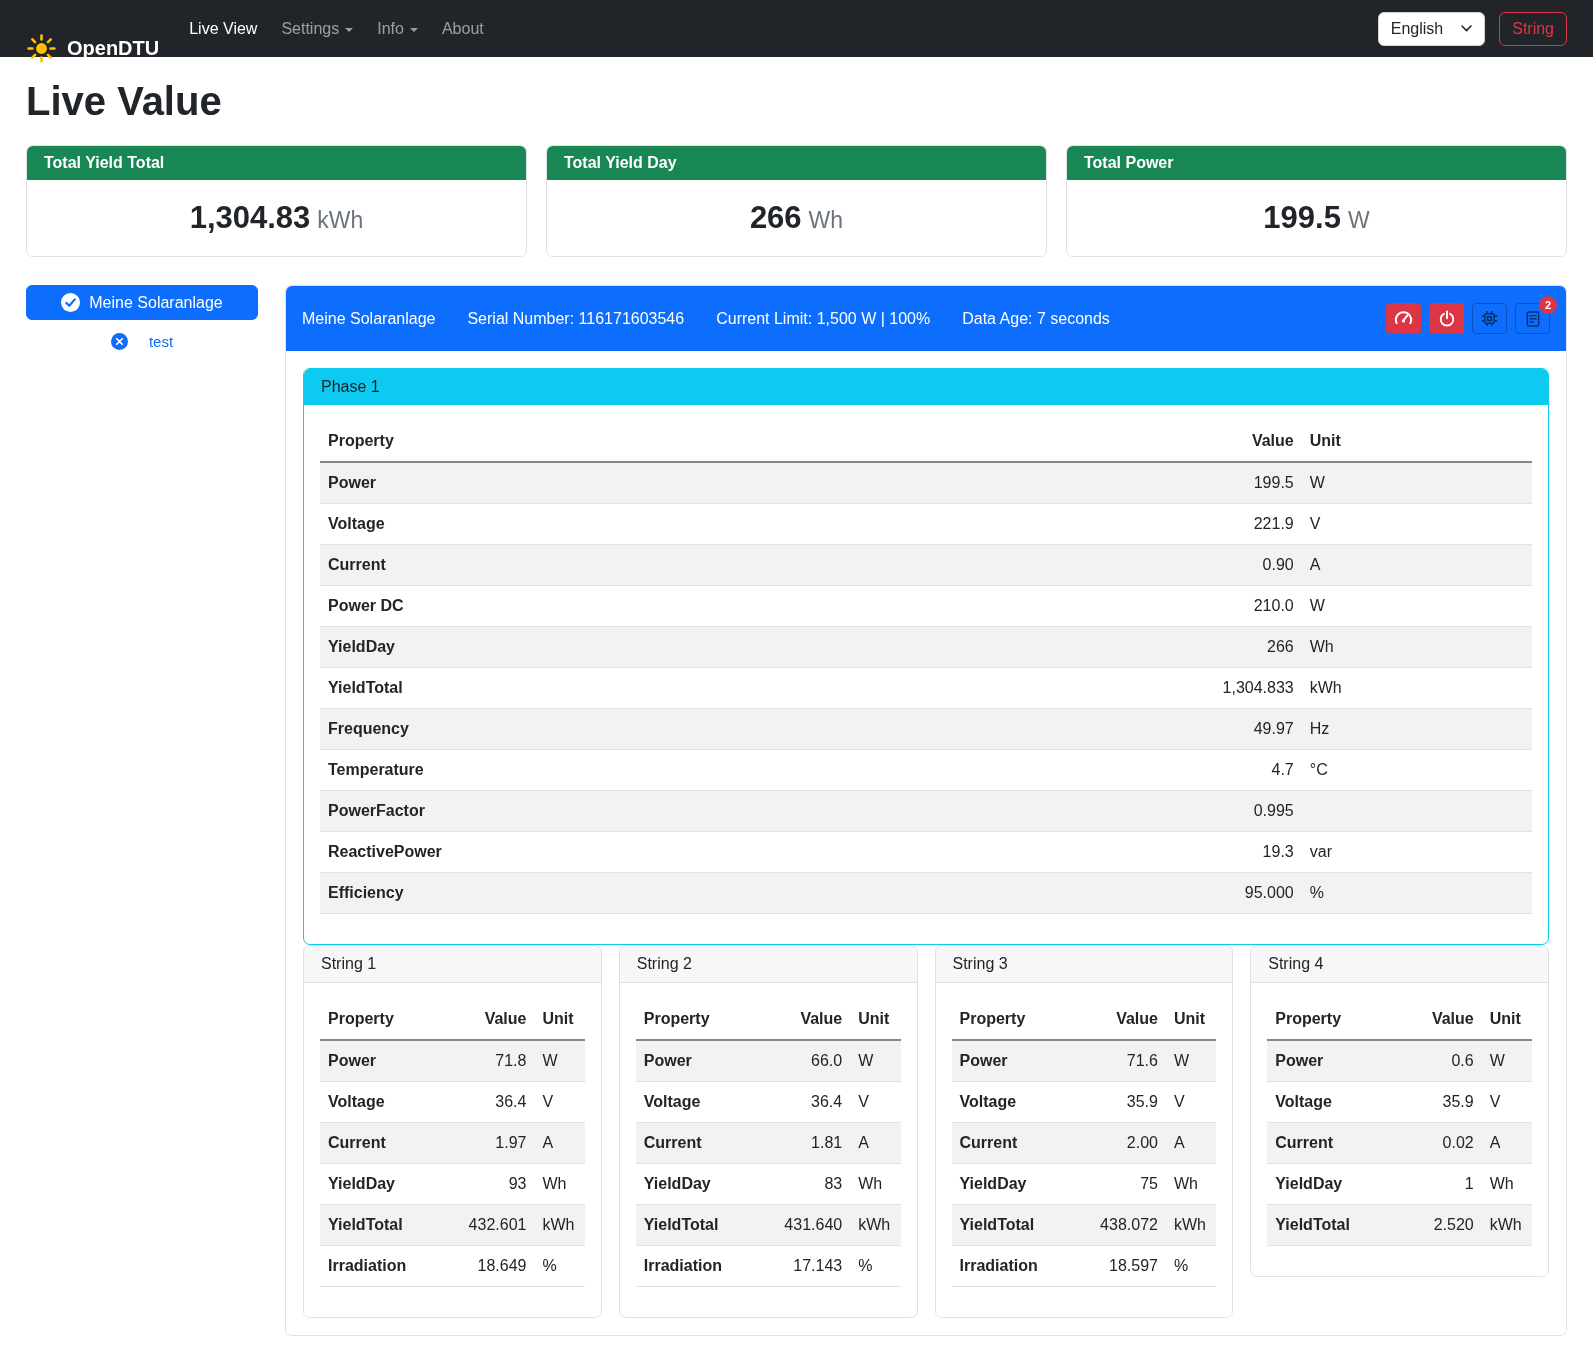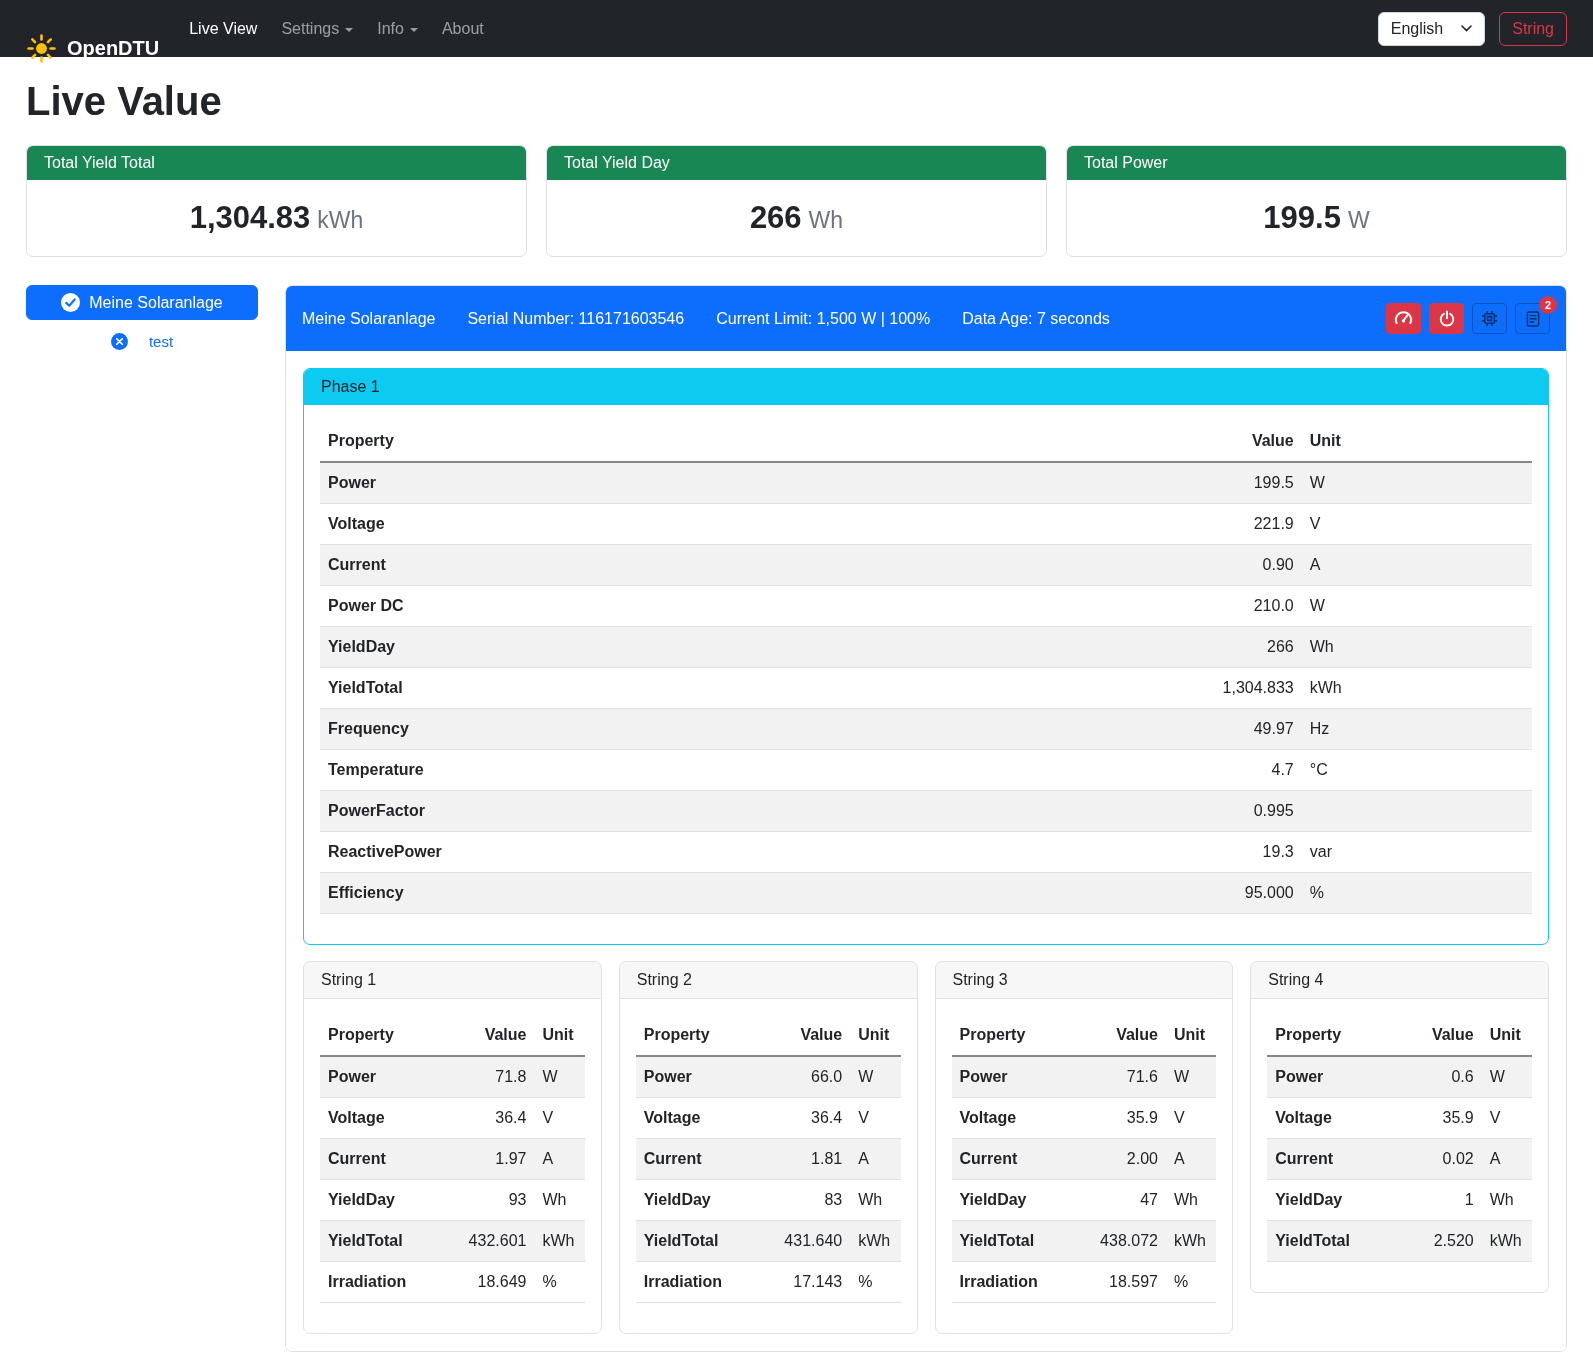--- a/index.html
+++ b/index.html
@@ -49,21 +49,21 @@
 
   
   .container { padding: 6px 26px 26px; }
   .page-title { font-size: 40px; font-weight: 600; margin: 16px 0 21px; }
 
   .summary-grid {
     display: grid; grid-template-columns: repeat(3, 1fr);
     gap: 19px; margin-bottom: 28px;
   }
   .card { background: #fff; border: 1px solid #dde1e5; border-radius: 7px; overflow: hidden; }
-  .summary-card .card-header { background: #198754; color: #fff; padding: 8px 17px; }
+  .summary-card .card-header { background: #198754; color: #fff; padding: 8px 17px; font-weight: bold; }
   .summary-body { padding: 20px 16px; text-align: center; white-space: nowrap; }
   .summary-value { font-size: 31px; font-weight: 700; color: #212529; }
   .summary-unit { font-size: 23px; color: #6c757d; margin-left: 7px; }
 
   
   .main-row { display: flex; gap: 27px; align-items: flex-start; }
   .sidebar { flex: 0 0 232px; }
   .inverter-btn {
     width: 100%; background: #0d6efd; border: 1px solid #0d6efd; color: #fff;
     border-radius: 6px; padding: 7px 12px; font-size: 16px; font-family: inherit;
@@ -90,21 +90,21 @@
   .badge {
     position: absolute; top: -8px; right: -8px;
     background: #dc3545; color: #fff; border-radius: 50%;
     min-width: 18px; height: 18px; padding: 0 3px;
     font-size: 11px; font-weight: 700;
     display: flex; align-items: center; justify-content: center;
   }
   .panel-body { background: #fff; padding: 17px; }
 
   
-  .phase-card { border: 1px solid #0dcaf0; border-radius: 7px; overflow: hidden; margin-bottom: 16px; }
+  .phase-card { border: 1px solid #0dcaf0; border-radius: 7px; overflow: hidden; }
   .phase-header { background: #0dcaf0; color: #1a2027; padding: 9px 17px; }
   .card-body-pad { padding: 16px 16px 30px; }
 
   
   table.data-table { width: 100%; border-collapse: collapse; }
   .data-table th, .data-table td {
     padding: 8px; border-bottom: 1px solid #dee2e6;
     text-align: left; font-size: 16px; line-height: 1.5; color: #212529;
   }
   .data-table thead th { font-weight: 700; border-bottom: 2px solid #82888e; }
@@ -464,21 +464,21 @@
                     <td class="col-value">35.9</td>
                     <td class="col-unit">V</td>
                   </tr>
                     <tr>
                     <th class="col-prop">Current</th>
                     <td class="col-value">2.00</td>
                     <td class="col-unit">A</td>
                   </tr>
                     <tr>
                     <th class="col-prop">YieldDay</th>
-                    <td class="col-value">47</td>
+                    <td class="col-value">75</td>
                     <td class="col-unit">Wh</td>
                   </tr>
                     <tr>
                     <th class="col-prop">YieldTotal</th>
                     <td class="col-value">438.072</td>
                     <td class="col-unit">kWh</td>
                   </tr>
                     <tr>
                     <th class="col-prop">Irradiation</th>
                     <td class="col-value">18.597</td>

